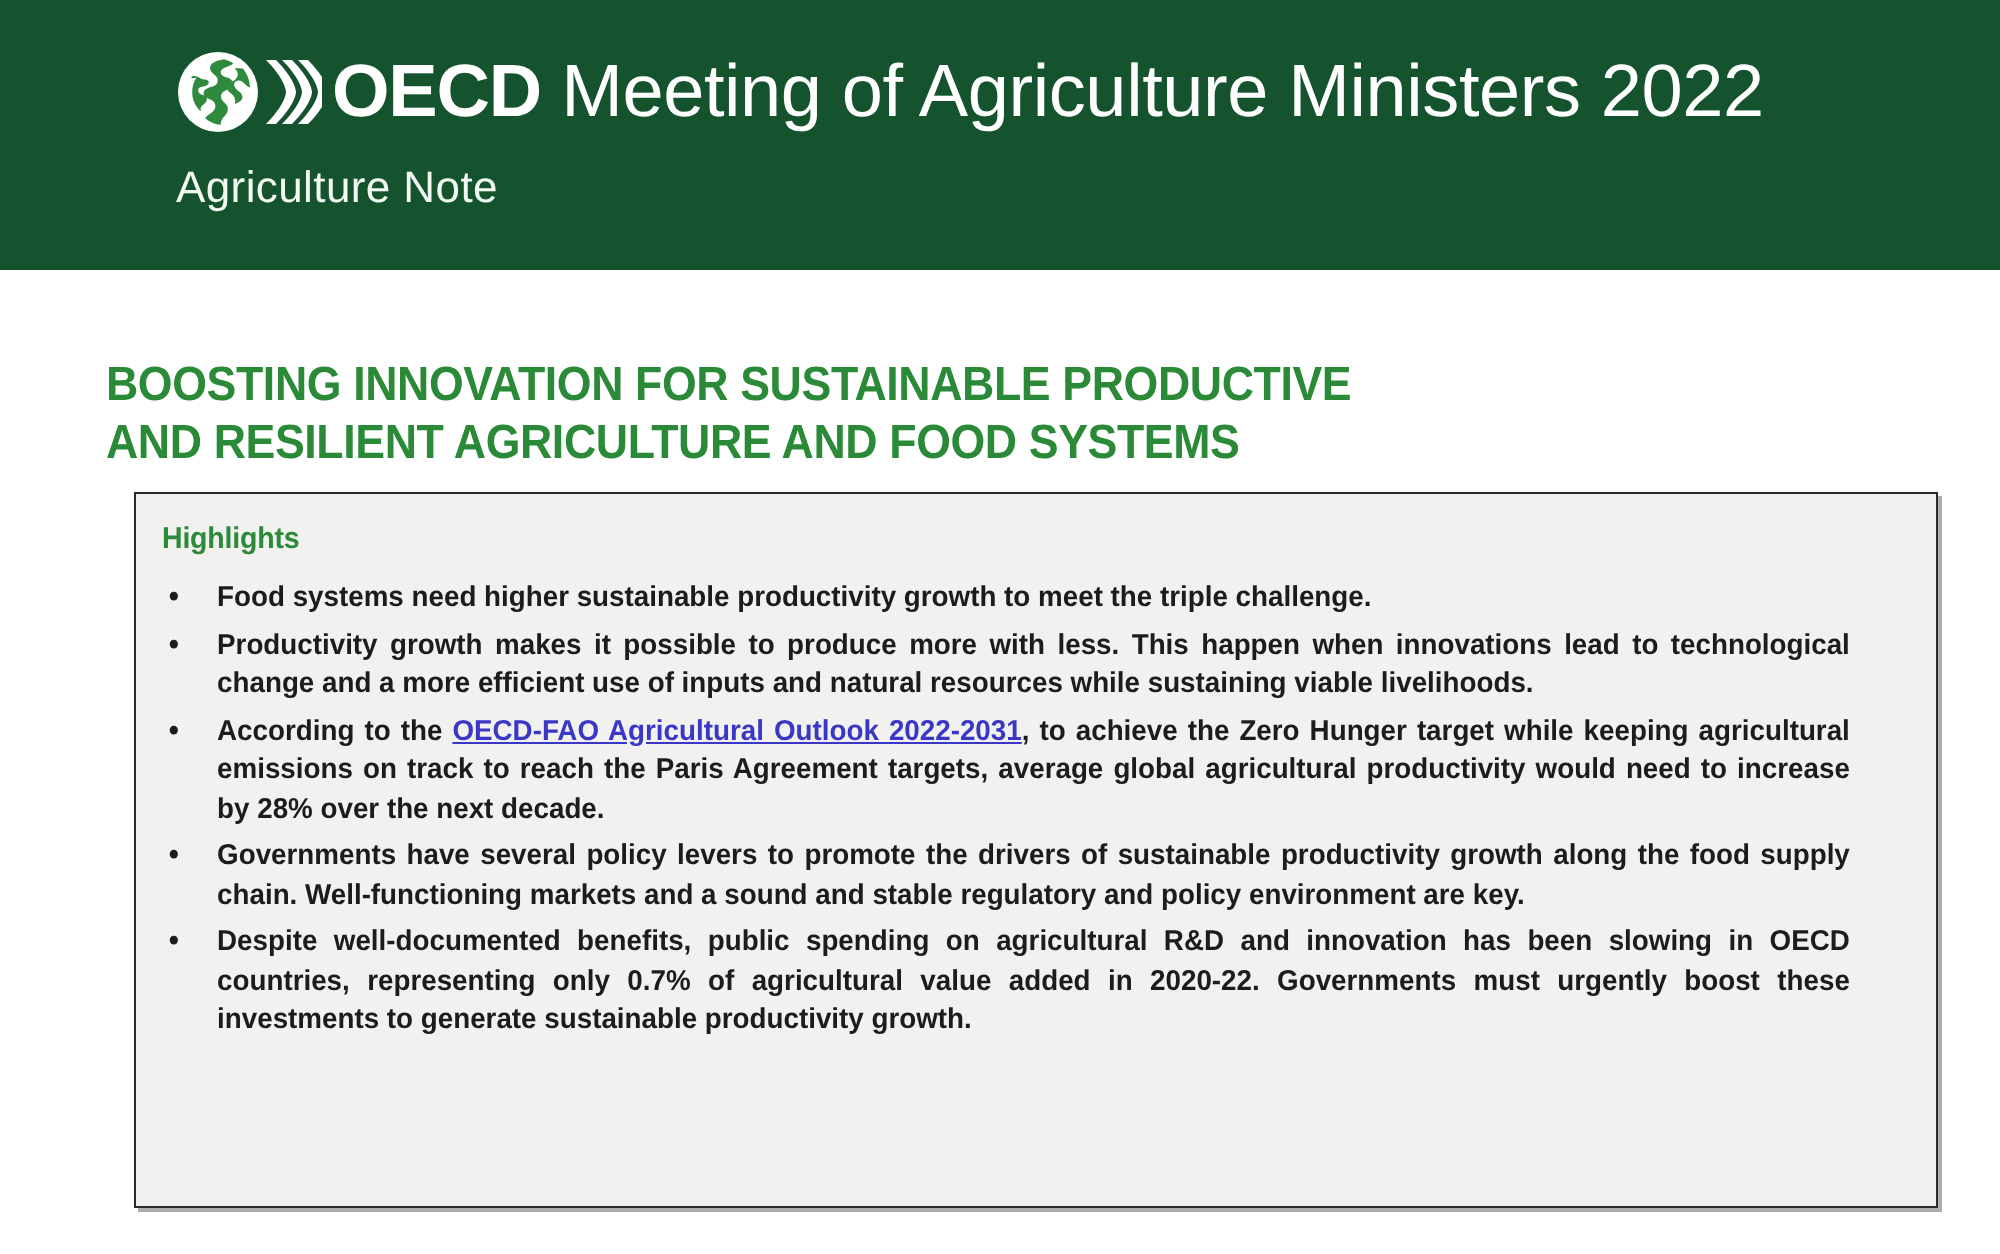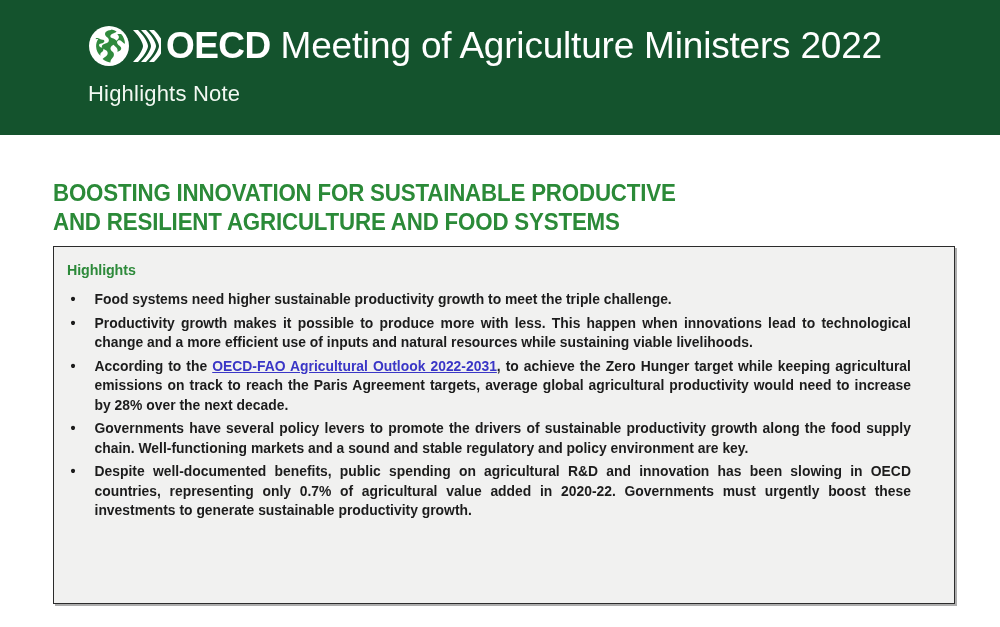--- a/index.html
+++ b/index.html
@@ -87,21 +87,21 @@
     transform-origin: left top;
   }
   .doc-title .title-line {
     display: block;
     white-space: nowrap;
   }
 
   
   .highlights-box {
     position: absolute;
-    left: 53px;
+    left: 67px;
     top: 246px;
     width: 902px;
     height: 358px;
     box-sizing: border-box;
     background: #f1f1f0;
     border: 1px solid #2b2b2b;
     box-shadow: 2px 2px 0 rgba(0,0,0,0.32);
   }
   .highlights-title {
     color: #2d8a3a;
@@ -174,21 +174,21 @@
         <svg class="chevrons" width="30" height="40" viewBox="0 0 30 40" aria-hidden="true">
           <path d="M2 4 C10 12, 12 18, 12 20 C12 22, 10 28, 2 36 L7 36 C15 28, 17 22, 17 20 C17 18, 15 12, 7 4 Z" fill="#ffffff"></path>
           <path d="M10 4 C18 12, 20 18, 20 20 C20 22, 18 28, 10 36 L15 36 C23 28, 25 22, 25 20 C25 18, 23 12, 15 4 Z" fill="#ffffff"></path>
           <path d="M18 4 C26 12, 28 18, 28 20 C28 22, 26 28, 18 36 L23 36 C31 28, 33 22, 33 20 C33 18, 31 12, 23 4 Z" fill="#ffffff"></path>
         </svg>
       </span>
 
       <span class="brand-text"><span class="oecd-word">OECD</span><span> Meeting of Agriculture Ministers 2022</span></span>
     </div>
 
-    <div class="subtitle">Highlights Note</div>
+    <div class="subtitle">Agriculture Note</div>
   </div>
 </div>
 
 <h1 class="doc-title">
   <span class="title-line">BOOSTING INNOVATION FOR SUSTAINABLE PRODUCTIVE</span>
   <span class="title-line">AND RESILIENT AGRICULTURE AND FOOD SYSTEMS</span>
 </h1>
 
 <section class="highlights-box">
 

